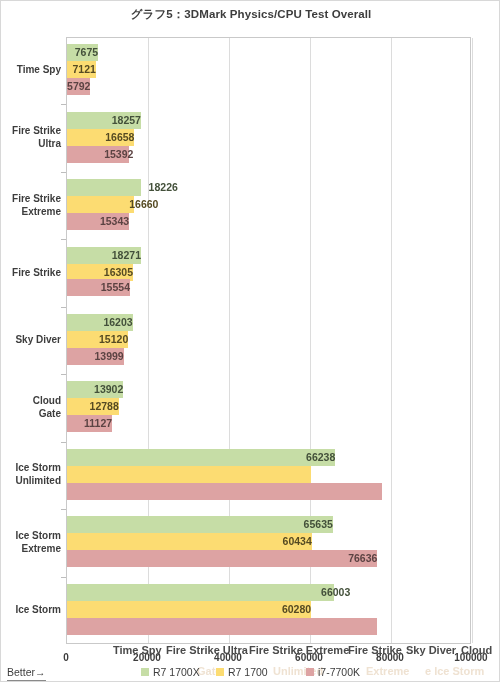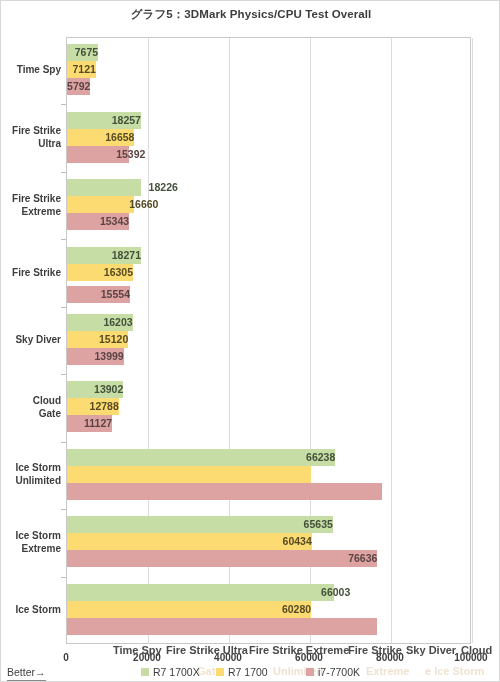--- a/index.html
+++ b/index.html
@@ -233,21 +233,21 @@
           <div class="bar-row" style="top: 73.6667px; width: 100%;">
             <div class="bar s0" title="Fire Strike Ultra · R7 1700X · 18257" style="width: 73.9408px;"></div>
             <div class="bar-label c0" style="left: 0px; width: 73.9408px;">18257</div>
           </div>
           <div class="bar-row" style="top: 90.6667px; width: 100%;">
             <div class="bar s1" title="Fire Strike Ultra · R7 1700 · 16658" style="width: 67.4649px;"></div>
             <div class="bar-label c1" style="left: 0px; width: 67.4649px;">16658</div>
           </div>
           <div class="bar-row" style="top: 107.667px; width: 100%;">
             <div class="bar s2" title="Fire Strike Ultra · i7-7700K · 15392" style="width: 62.3376px;"></div>
-            <div class="bar-label c2" style="left: 16px; width: 62.3376px;">15392</div>
+            <div class="bar-label c2" style="left: 4px; width: 62.3376px;">15392</div>
           </div>
         </div>
         <div class="cat-group" style="top: 0px;">
           <div class="bar-row" style="top: 141.111px; width: 100%;">
             <div class="bar s0" title="Fire Strike Extreme · R7 1700X · 18226" style="width: 73.8153px;"></div>
             <div class="bar-label c0" style="left: 0px; width: 73.8153px; padding-left: 37px;">18226</div>
           </div>
           <div class="bar-row" style="top: 158.111px; width: 100%;">
             <div class="bar s1" title="Fire Strike Extreme · R7 1700 · 16660" style="width: 67.473px;"></div>
             <div class="bar-label c1" style="left: 0px; width: 67.473px; margin-left: 24px;">16660</div>
@@ -259,21 +259,21 @@
         </div>
         <div class="cat-group" style="top: 0px;">
           <div class="bar-row" style="top: 208.556px; width: 100%;">
             <div class="bar s0" title="Fire Strike · R7 1700X · 18271" style="width: 73.9976px;"></div>
             <div class="bar-label c0" style="left: 0px; width: 73.9976px;">18271</div>
           </div>
           <div class="bar-row" style="top: 225.556px; width: 100%;">
             <div class="bar s1" title="Fire Strike · R7 1700 · 16305" style="width: 66.0353px;"></div>
             <div class="bar-label c1" style="left: 0px; width: 66.0353px;">16305</div>
           </div>
-          <div class="bar-row" style="top: 248px; width: 100%;">
+          <div class="bar-row" style="top: 241px; width: 100%;">
             <div class="bar s2" title="Fire Strike · i7-7700K · 15554" style="width: 62.9937px;"></div>
             <div class="bar-label c2" style="left: 0px; width: 62.9937px;">15554</div>
           </div>
         </div>
         <div class="cat-group" style="top: 0px;">
           <div class="bar-row" style="top: 276px; width: 100%;">
             <div class="bar s0" title="Sky Diver · R7 1700X · 16203" style="width: 65.6222px;"></div>
             <div class="bar-label c0" style="left: 0px; width: 65.6222px;">16203</div>
           </div>
           <div class="bar-row" style="top: 293px; width: 100%;">

